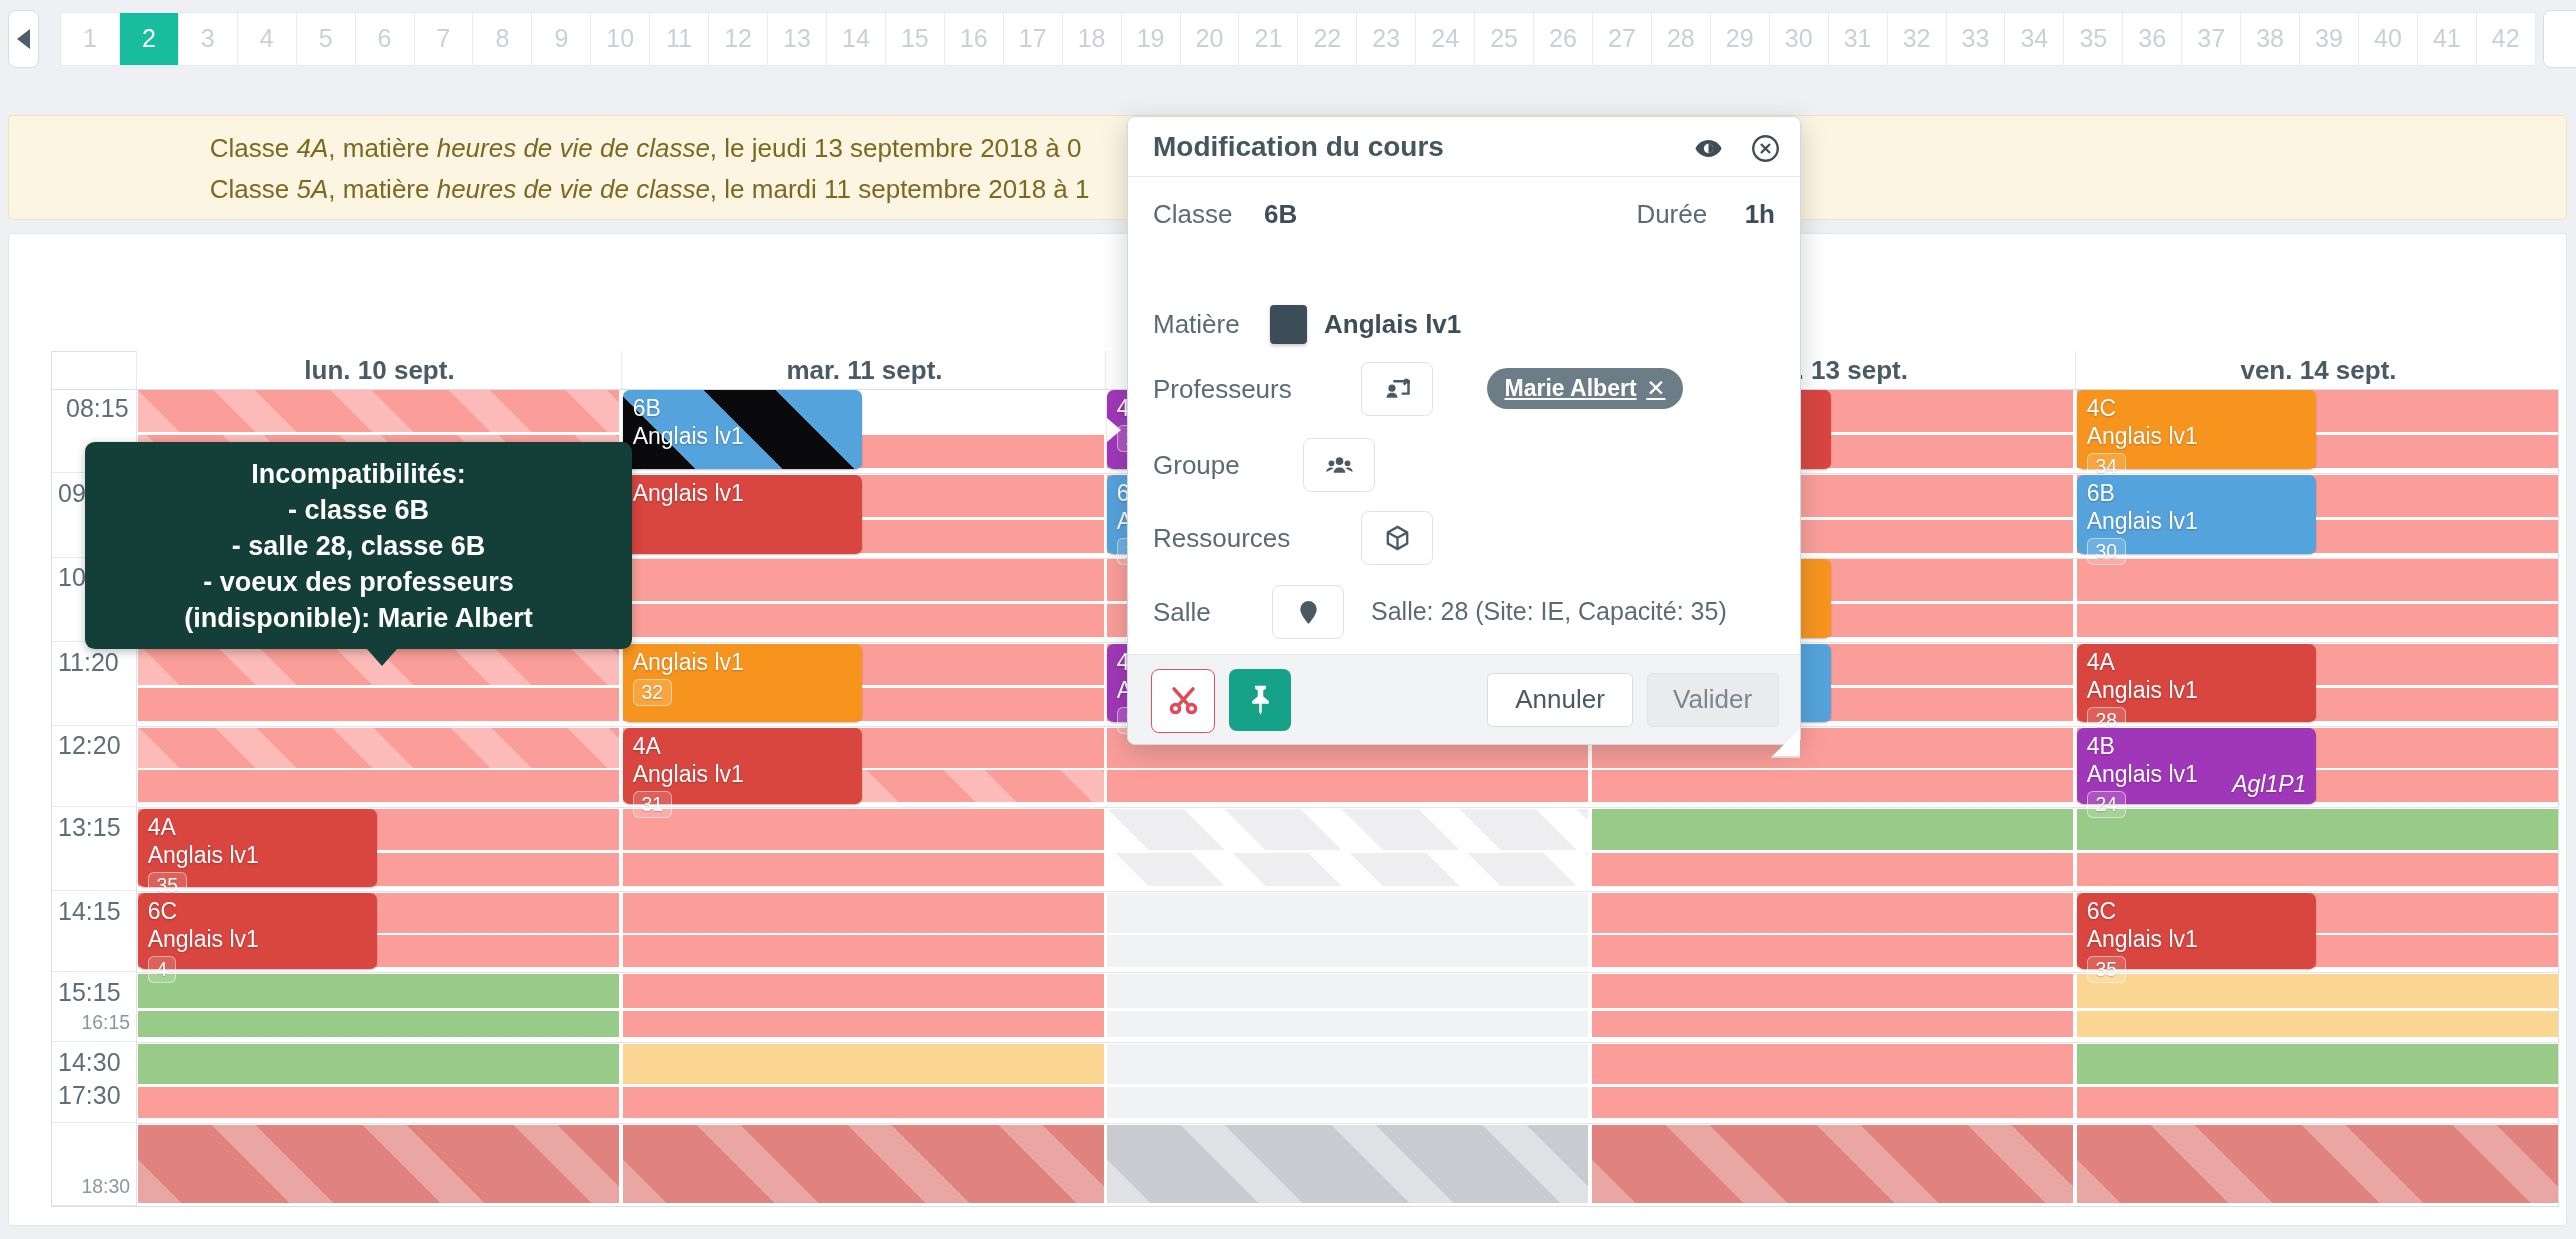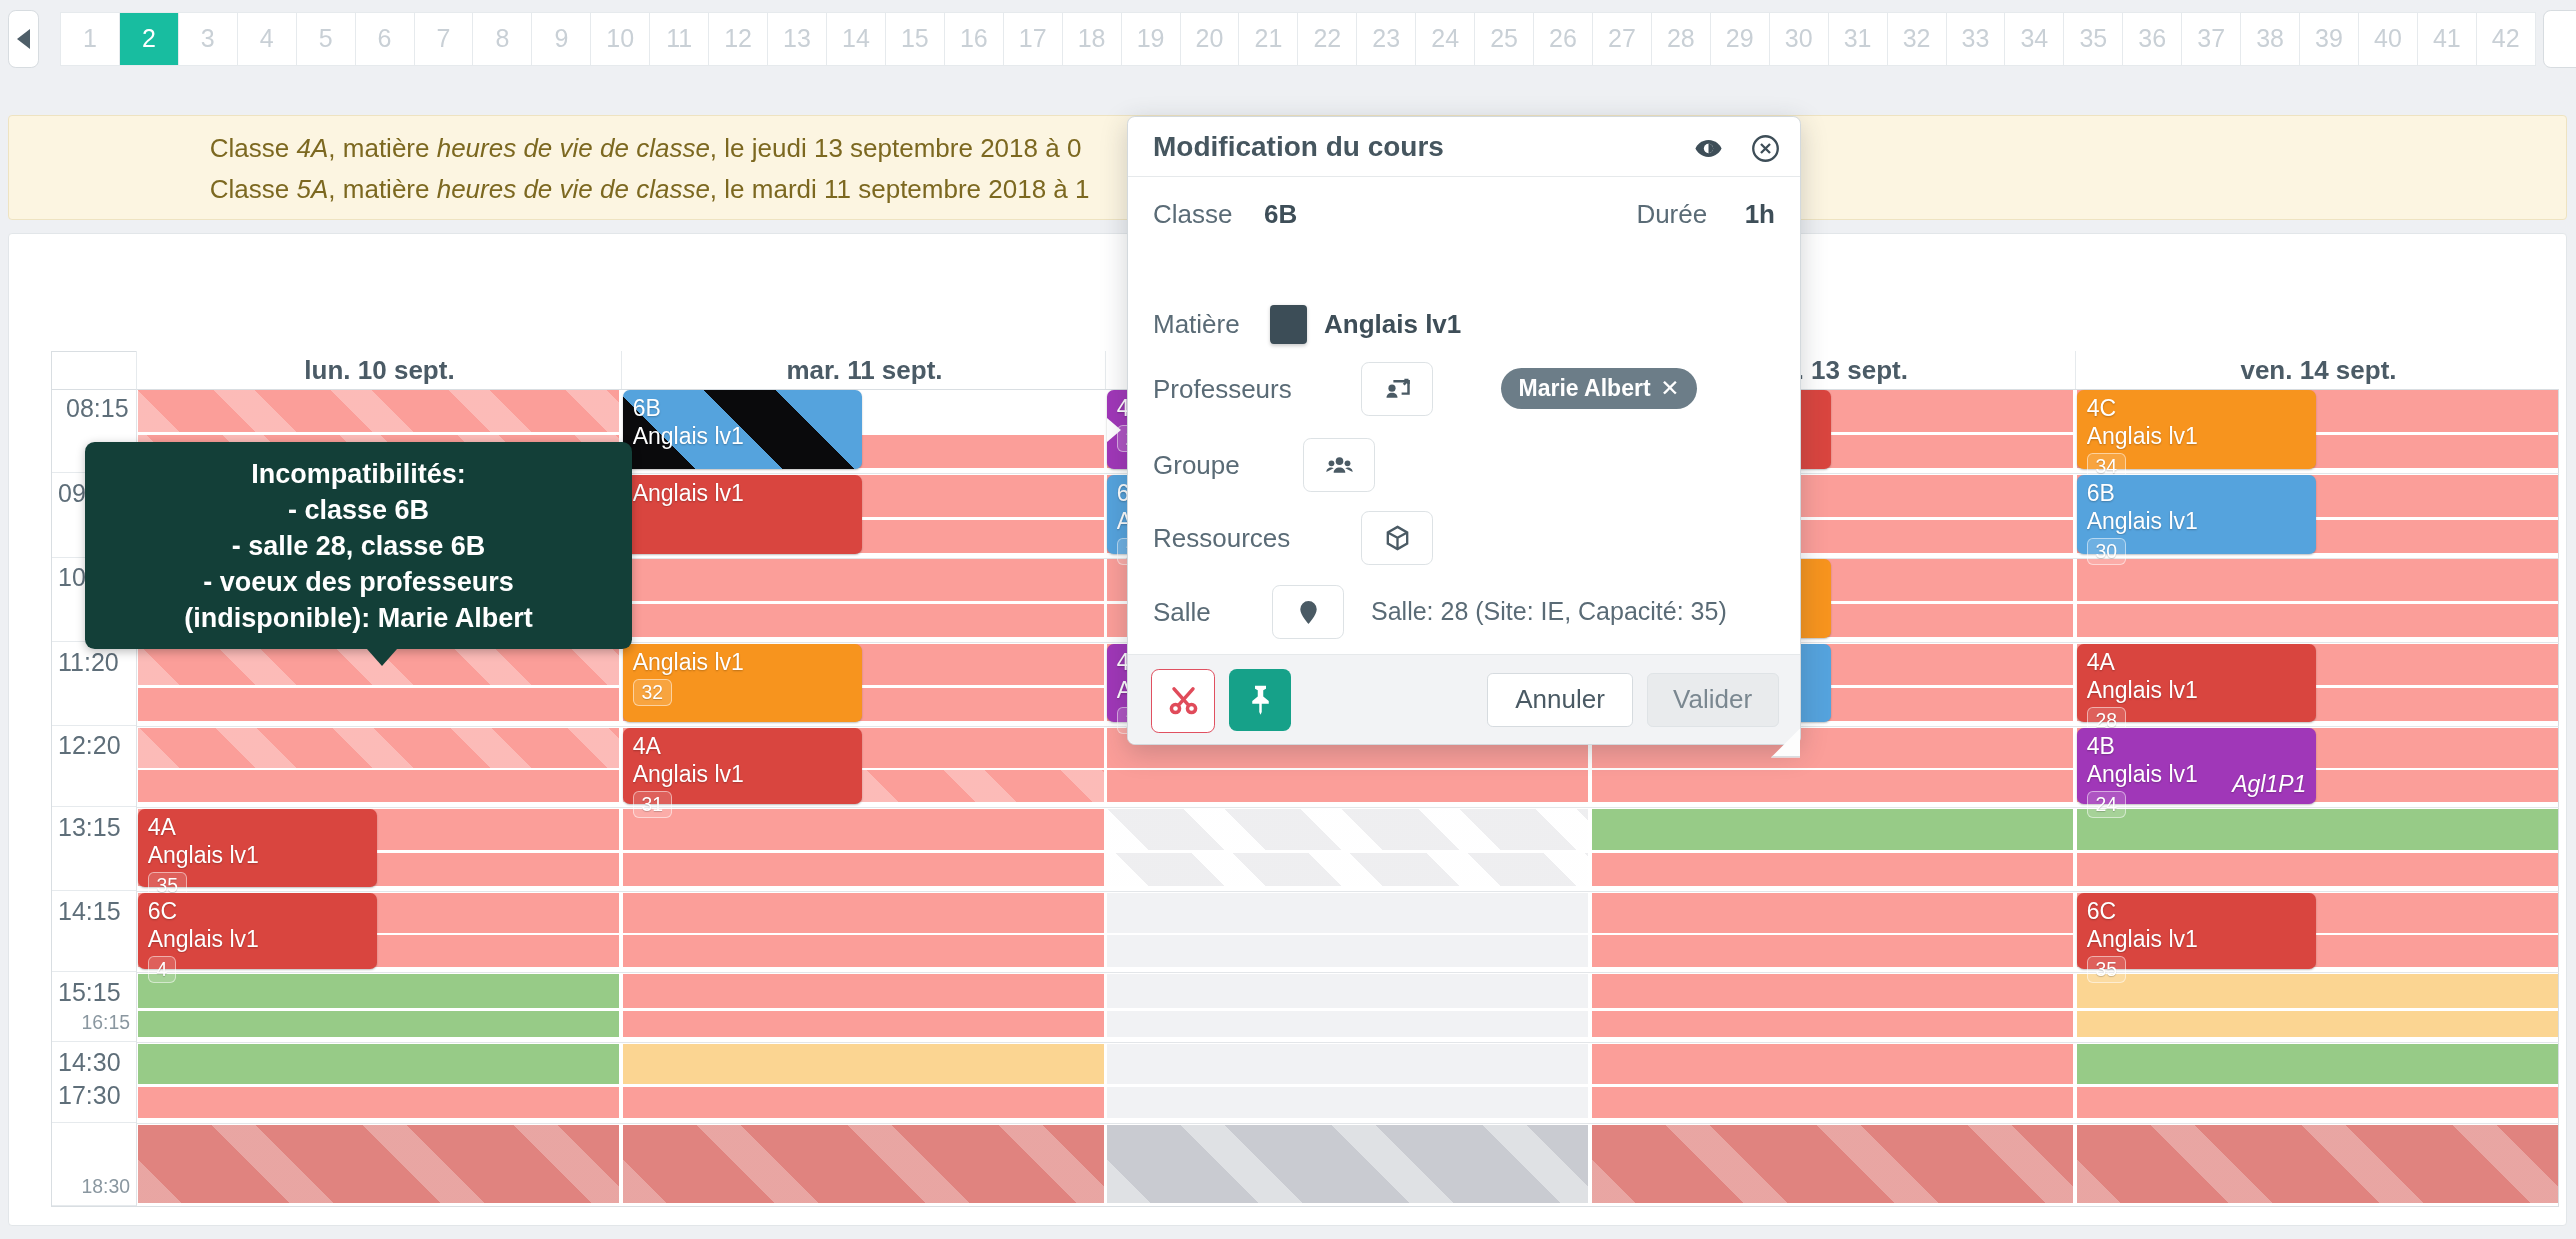--- a/index.html
+++ b/index.html
@@ -363,21 +363,21 @@
     <div class="m-row" style="top:245px;height:54px;">
       <span class="m-label" style="position:absolute;left:0;top:11.7px;">Professeurs</span>
       <span class="icon-btn" style="left:208px;top:0;">
         <svg viewBox="0 0 24 24" width="33" height="33">
             <circle cx="8" cy="11" r="2.6" fill="currentColor"></circle>
             <path d="M4 18c0-2.2 1.8-3.6 4-3.6s4 1.4 4 3.6z" fill="currentColor"></path>
             <path d="M9 6h11v9h-5" fill="none" stroke="currentColor" stroke-width="1.8"></path>
             <path d="M16.5 8.5L20 5m0 0h-3m3 0v3" fill="none" stroke="currentColor" stroke-width="1.8"></path>
           </svg>
       </span>
-      <span class="chip" style="left:348px;top:5.8px;">
+      <span class="chip" style="left:334px;top:5.8px;text-decoration:underline;">
         <span>Marie Albert</span>
         <span class="x">✕</span>
       </span>
     </div>
 
     <div class="m-row" style="top:321px;height:54px;">
       <span class="m-label" style="position:absolute;left:0;top:11.7px;">Groupe</span>
       <span class="icon-btn" style="left:150px;top:0;">
         <svg viewBox="0 0 24 24" width="35" height="35">
             <circle cx="12" cy="9" r="2.6" fill="currentColor"></circle>

